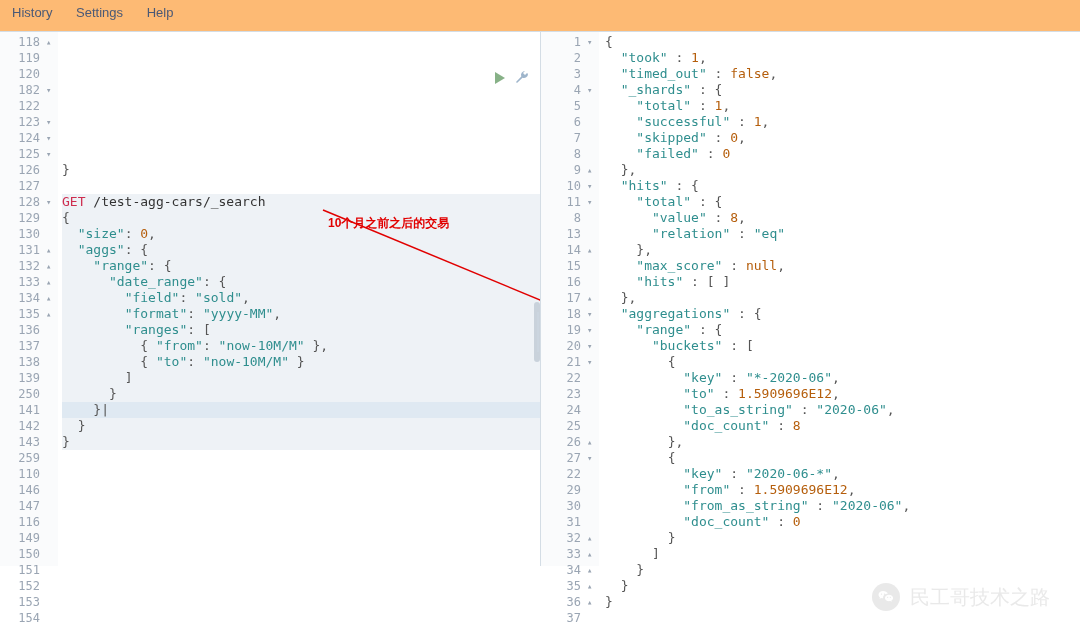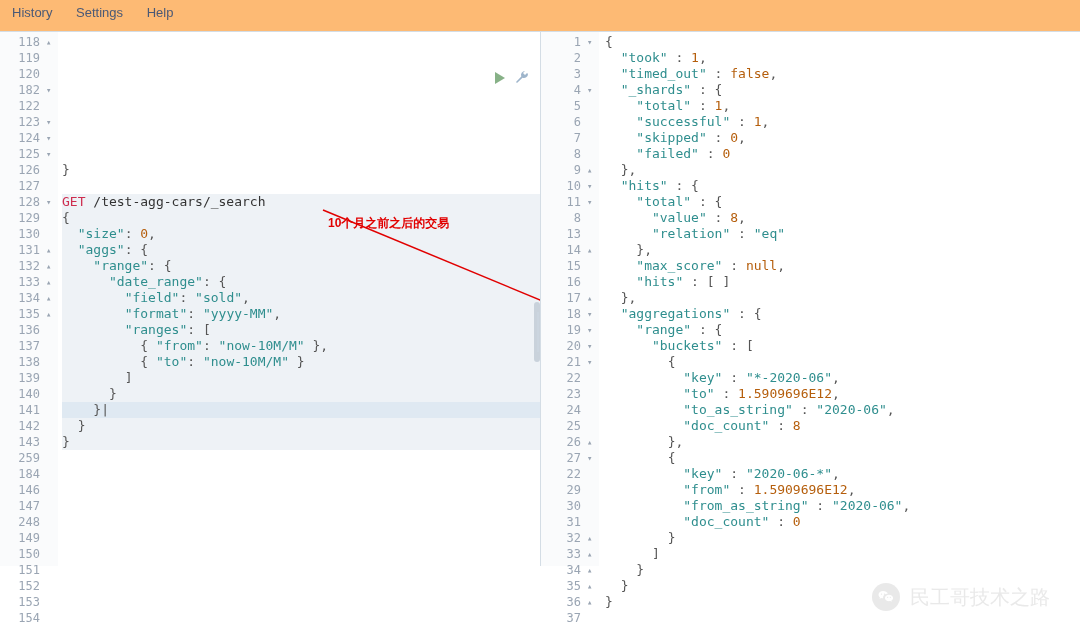--- a/index.html
+++ b/index.html
@@ -66,29 +66,29 @@
         <div>130</div>
         <div>131</div>
         <div>132</div>
         <div>133</div>
         <div>134</div>
         <div>135</div>
         <div>136</div>
         <div>137</div>
         <div>138</div>
         <div>139</div>
-        <div>140</div>
+        <div>250</div>
         <div>141</div>
         <div>142</div>
         <div>143</div>
         <div>259</div>
-        <div>184</div>
+        <div>110</div>
         <div>146</div>
         <div>147</div>
-        <div>248</div>
+        <div>116</div>
         <div>149</div>
         <div>150</div>
         <div>151</div>
         <div>152</div>
         <div>153</div>
         <div>154</div>
       </div>
     <div class="fold-gutter" id="left-fold">
         <div>▴</div>
         <div></div>

